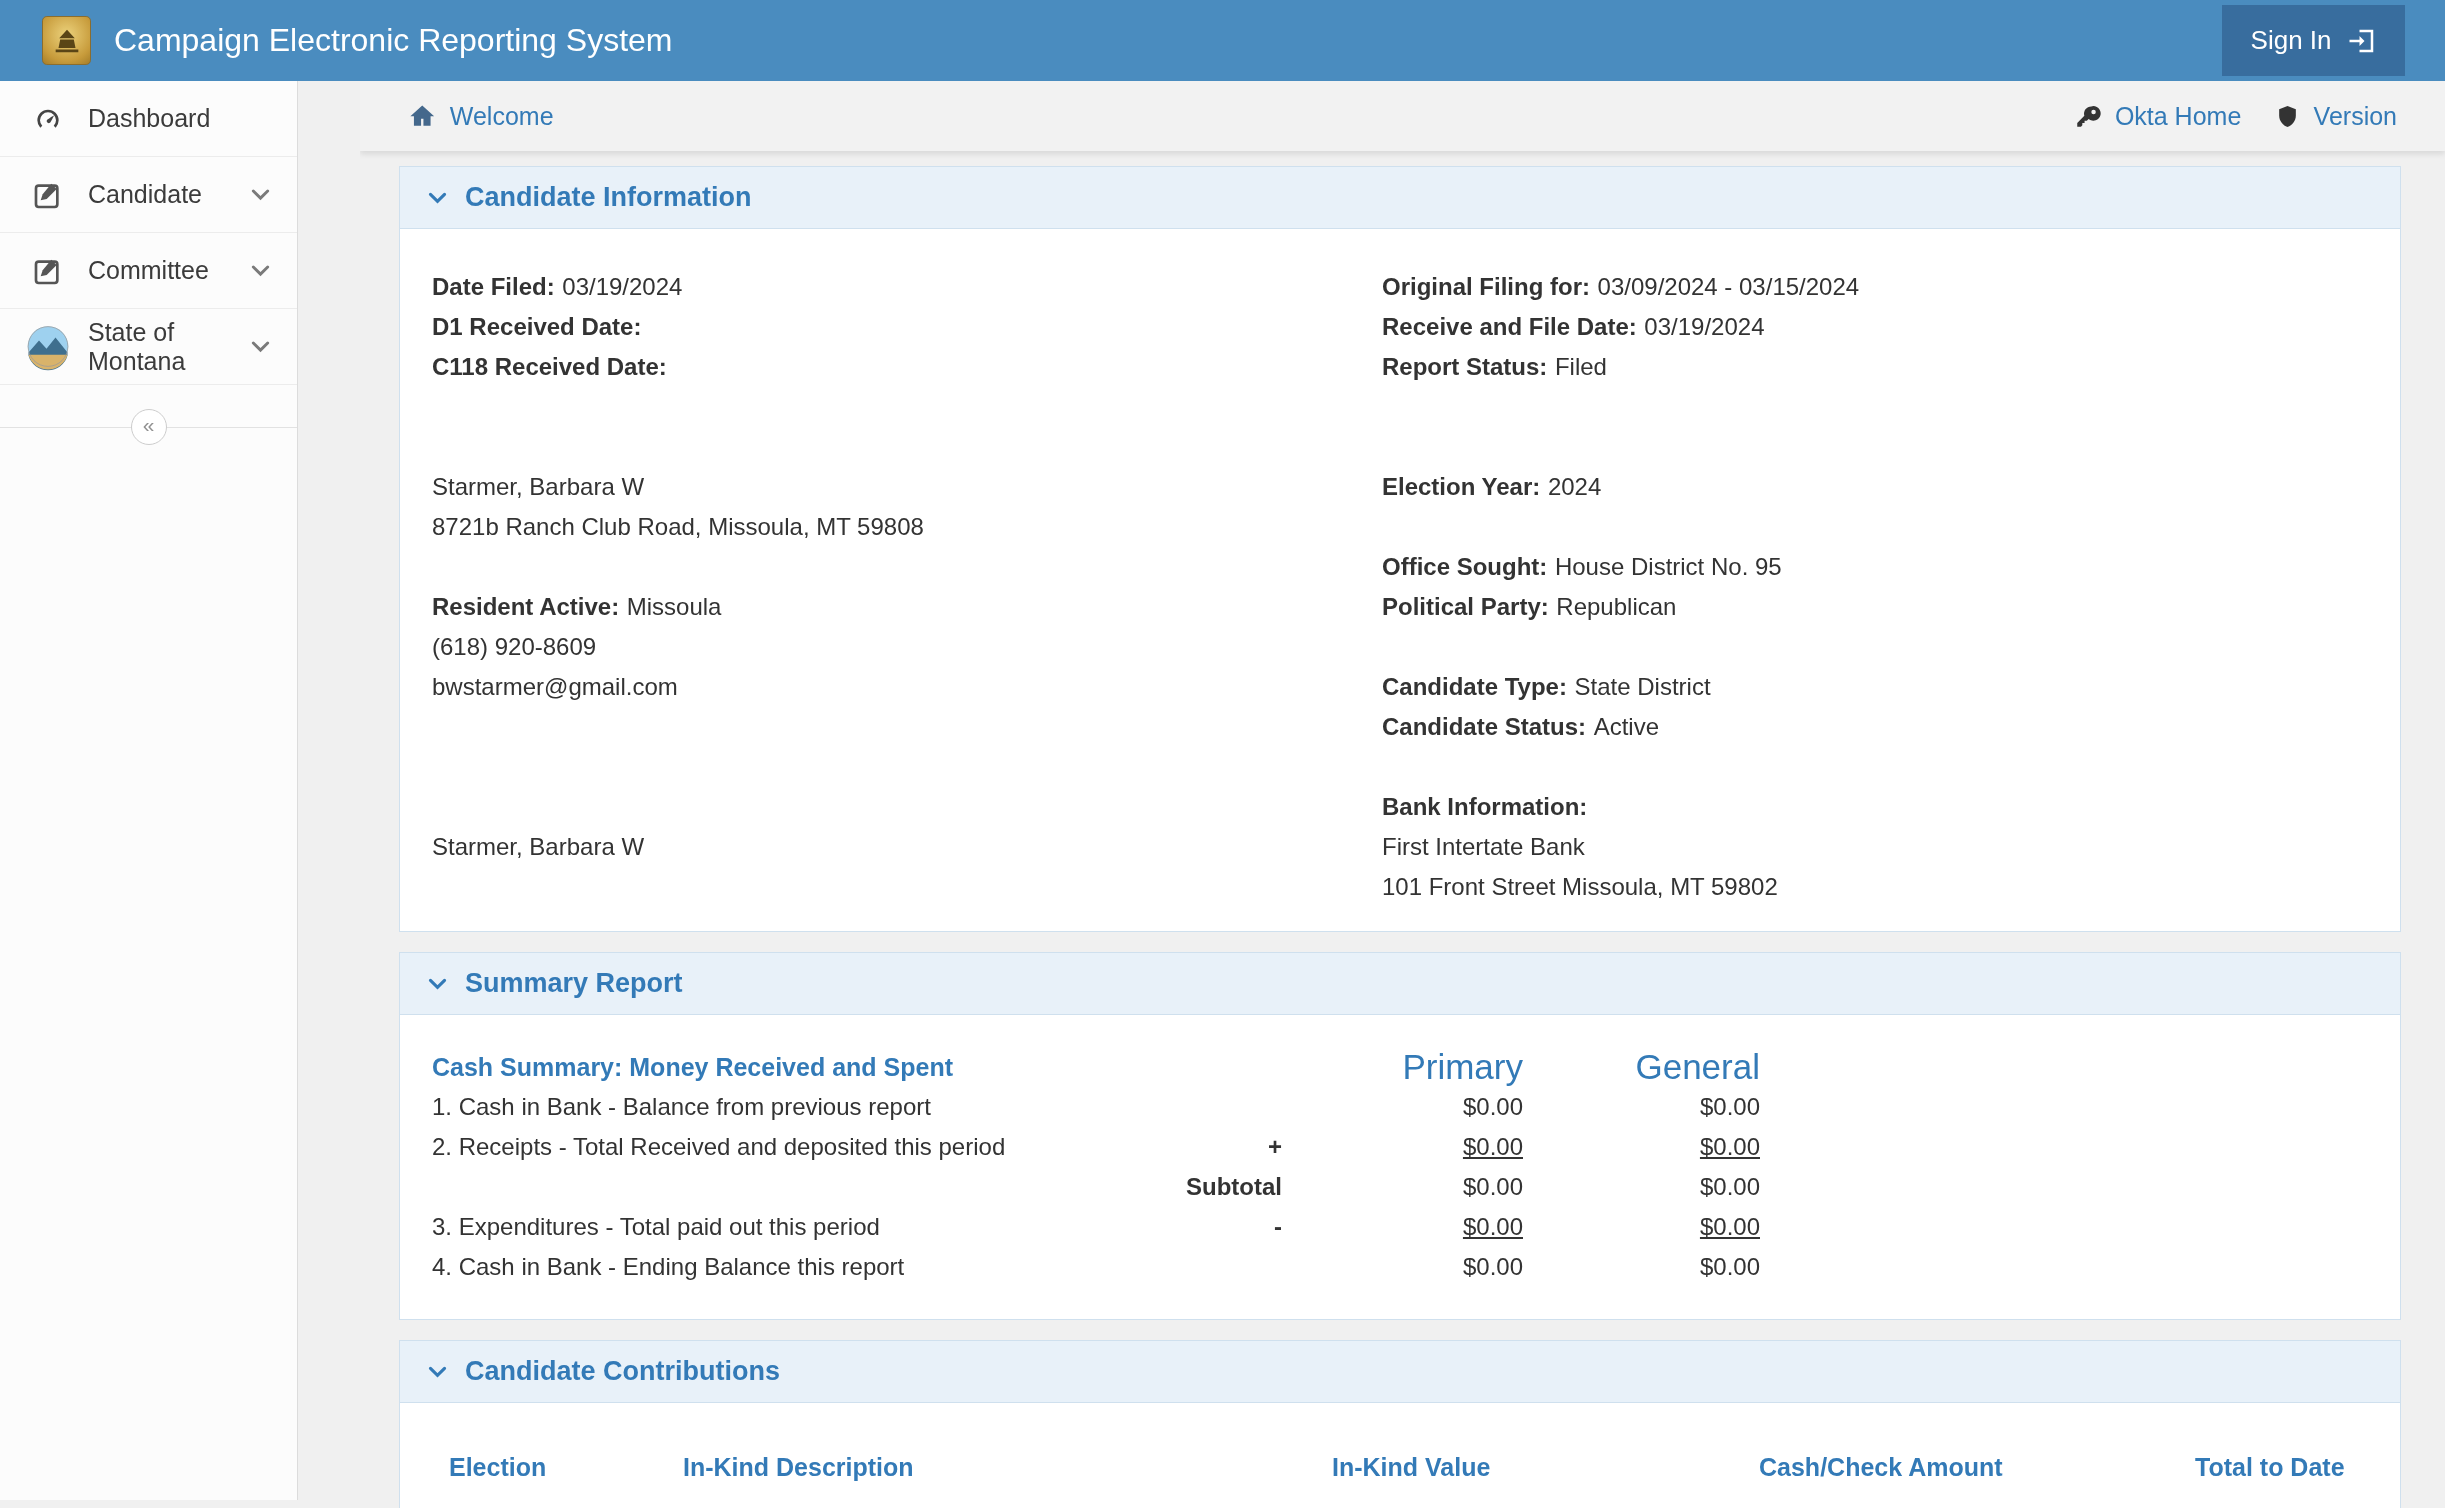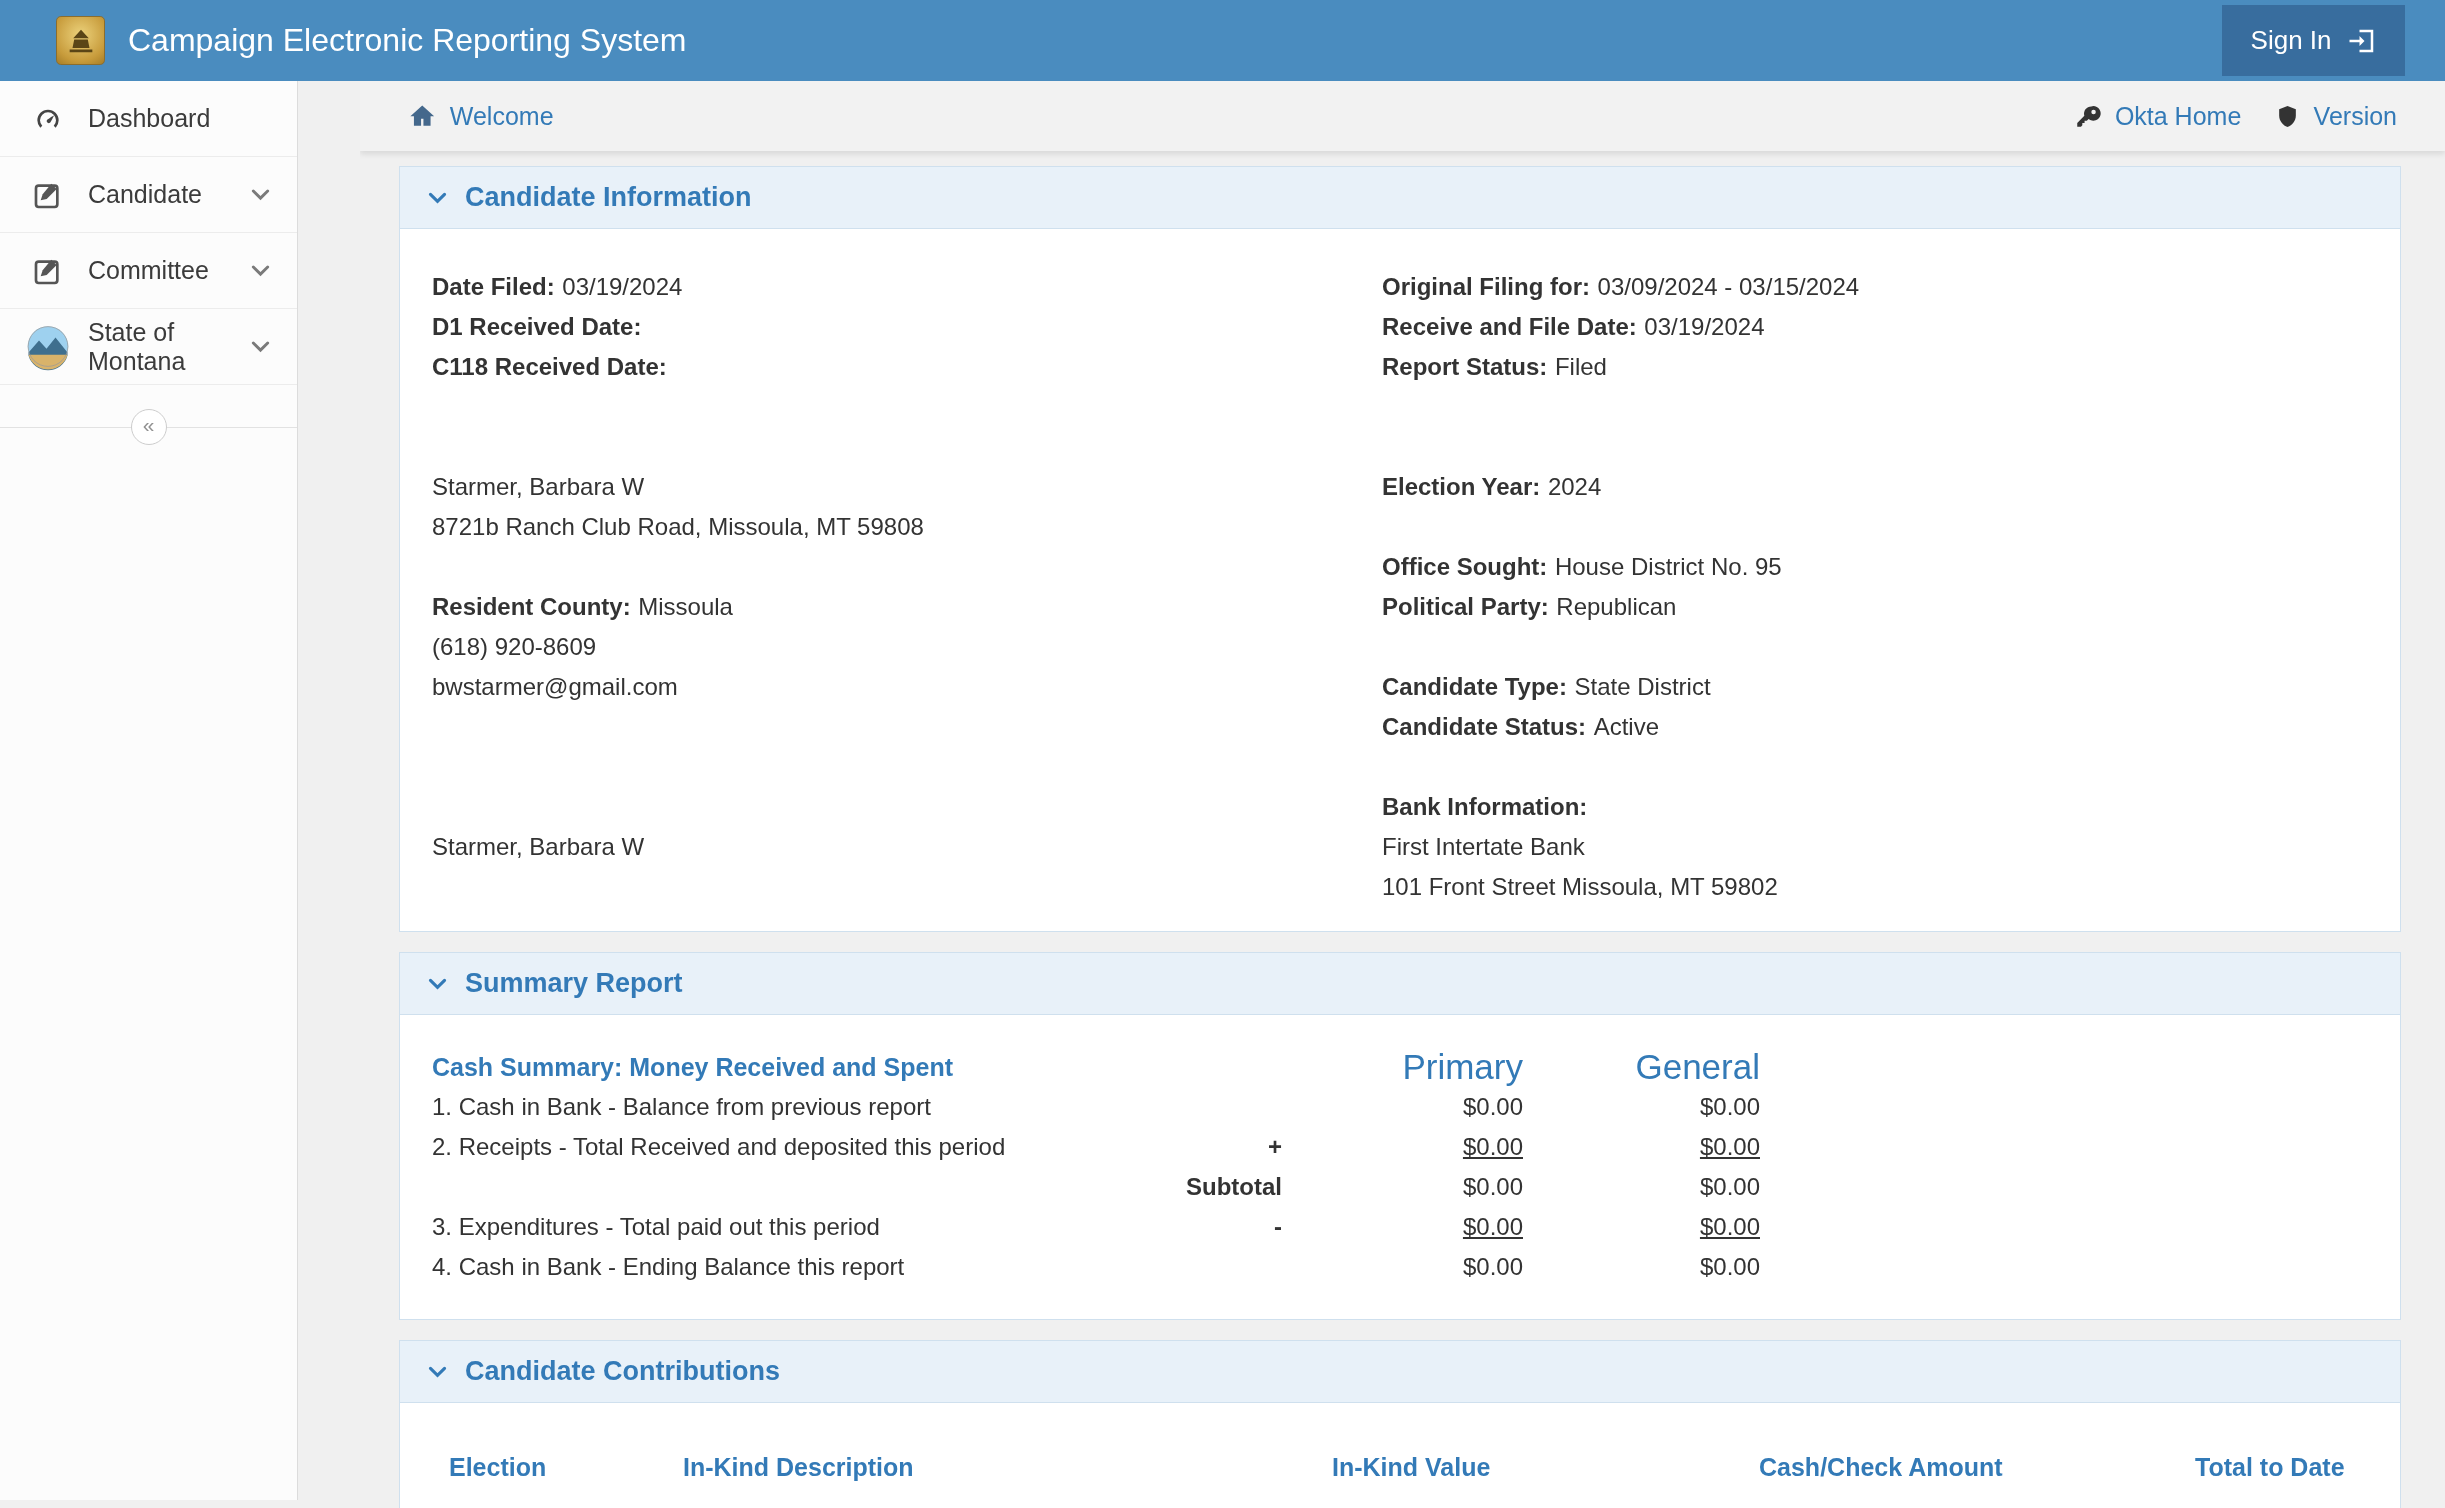--- a/index.html
+++ b/index.html
@@ -2,21 +2,21 @@
 <html><head>
 <meta charset="utf-8">
 <style>
   * { margin:0; padding:0; box-sizing:border-box; }
   html,body { width:2445px; height:1508px; overflow:hidden; background:#f0f0f0;
     font-family:"Liberation Sans", sans-serif; font-size:24px; color:#333; }
   .app { position:relative; width:2445px; height:1508px; }
 
   
   .app-header { position:absolute; top:0; left:0; width:2445px; height:81px;
-    background:#4a8cbf; display:flex; align-items:center; padding-left:56px; z-index:30; }
+    background:#4a8cbf; display:flex; align-items:center; padding-left:42px; z-index:30; }
   .logo { width:49px; height:49px; border-radius:4.8px; flex:0 0 auto;
     background:radial-gradient(circle at 50% 38%, #ecd27c 0%, #c79b3b 70%, #a57d28 100%);
     border:1.9px solid #8a6d2f; display:flex; align-items:center; justify-content:center; }
   .app-title { color:#fff; font-size:32px; margin-left:23px; font-weight:400; white-space:nowrap; }
   .signin-btn { margin-left:auto; margin-right:40px; height:71px; background:#386d9e;
     border:none; color:#fff; font-family:inherit; font-size:26px; display:flex;
     align-items:center; gap:15px; padding:0 28.5px; cursor:pointer; }
 
   
   .sidebar { position:absolute; top:81px; left:0; bottom:8px; width:298px; background:#fcfcfc;
@@ -202,21 +202,21 @@
             <div class="mb84">
               <div class="line"><span class="lbl">Date Filed:</span><span>03/19/2024</span></div>
               <div class="line"><span class="lbl">D1 Received Date:</span></div>
               <div class="line"><span class="lbl">C118 Received Date:</span></div>
             </div>
             <div class="mb42">
               <div class="line">Starmer, Barbara W</div>
               <div class="line">8721b Ranch Club Road, Missoula, MT 59808</div>
             </div>
             <div class="mb126">
-              <div class="line"><span class="lbl">Resident County:</span><span>Missoula</span></div>
+              <div class="line"><span class="lbl">Resident Active:</span><span>Missoula</span></div>
               <div class="line">(618) 920-8609</div>
               <div class="line">bwstarmer@gmail.com</div>
             </div>
             <div>
               <div class="line">Starmer, Barbara W</div>
             </div>
           </div>
           <div class="ci-right">
             <div class="mb84">
               <div class="line"><span class="lbl">Original Filing for:</span><span>03/09/2024 - 03/15/2024</span></div>

